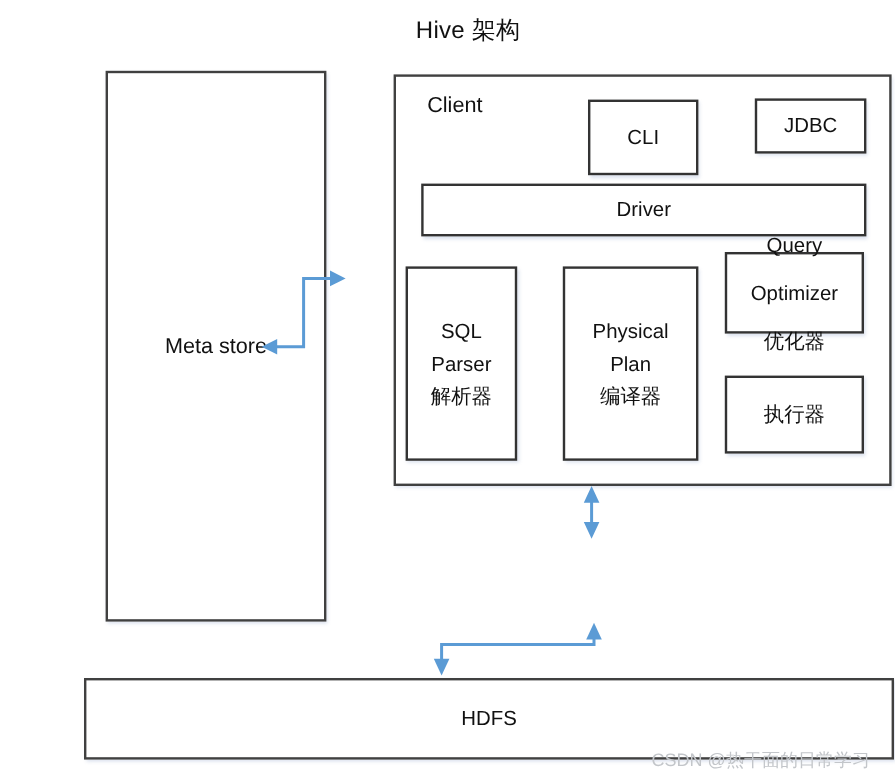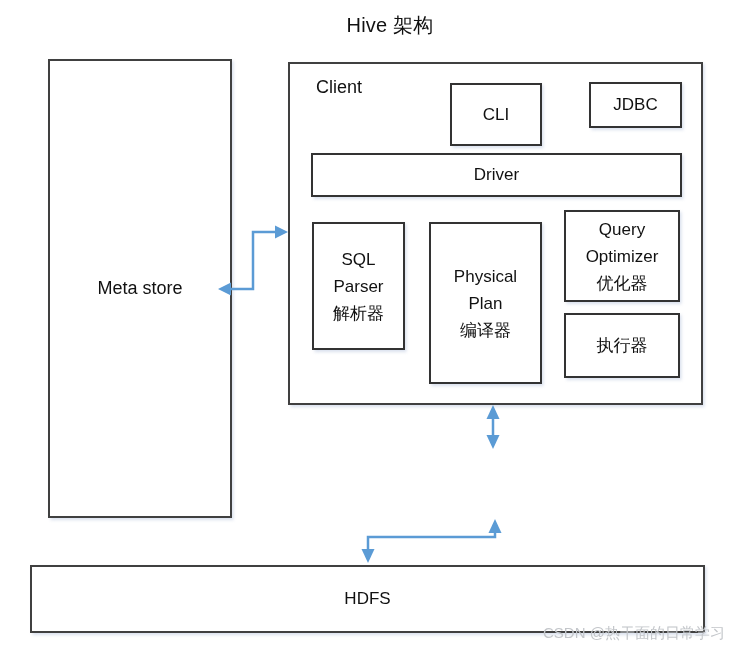--- a/index.html
+++ b/index.html
@@ -21,38 +21,38 @@
   }
   .title{
     position:absolute;left:290px;top:12px;width:200px;
     text-align:center;font-size:20px;letter-spacing:.2px;
   }
   .box{
     position:absolute;box-sizing:border-box;background:#ffffff;
     border:2px solid var(--box-border);
     box-shadow:1.5px 2px 3px rgba(120,145,190,0.28);
   }
-  .outer{border-color:var(--outer-box-border);}
+  .outer{border-color:var(--outer-box-border);margin-left:40px;}
   .center-label{
     display:flex;align-items:center;justify-content:center;
     font-size:18px;
   }
   .meta{left:48px;top:59px;width:184px;height:459px;}
   .client{left:288px;top:62px;width:415px;height:343px;}
   .client-label{position:absolute;left:26px;top:13px;font-size:18px;}
   .cli{left:160px;top:19px;width:92px;height:63px;font-size:17px;}
   .jdbc{left:299px;top:18px;width:93px;height:46px;font-size:17px;}
   .driver{left:21px;top:89px;width:371px;height:44px;font-size:17px;}
   .stack{
     display:flex;flex-direction:column;align-items:center;justify-content:center;
     font-size:17px;line-height:27px;text-align:center;
   }
-  .sql-parser{left:22px;top:158px;width:93px;height:128px;}
+  .sql-parser{left:8px;top:158px;width:93px;height:162px;}
   .physical-plan{left:139px;top:158px;width:113px;height:162px;}
-  .query-optimizer{left:274px;top:146px;width:116px;height:92px;}
+  .query-optimizer{left:274px;top:146px;width:116px;height:68px;gap:13px;}
   .execution{left:274px;top:249px;width:116px;height:65px;}
   .mapreduce{left:287px;top:449px;width:416px;height:69px;font-size:17px;}
   .hdfs{left:30px;top:565px;width:675px;height:68px;font-size:17px;}
   .arrows{position:absolute;left:0;top:0;pointer-events:none;}
   .arrows polyline,.arrows line{fill:none;stroke:var(--arrow);stroke-width:2.5;}
   .arrows polygon{fill:var(--arrow);stroke:none;}
   .watermark{
     position:absolute;left:543px;top:624px;width:203px;
     font-size:15px;color:var(--watermark);white-space:nowrap;z-index:5;
   }

